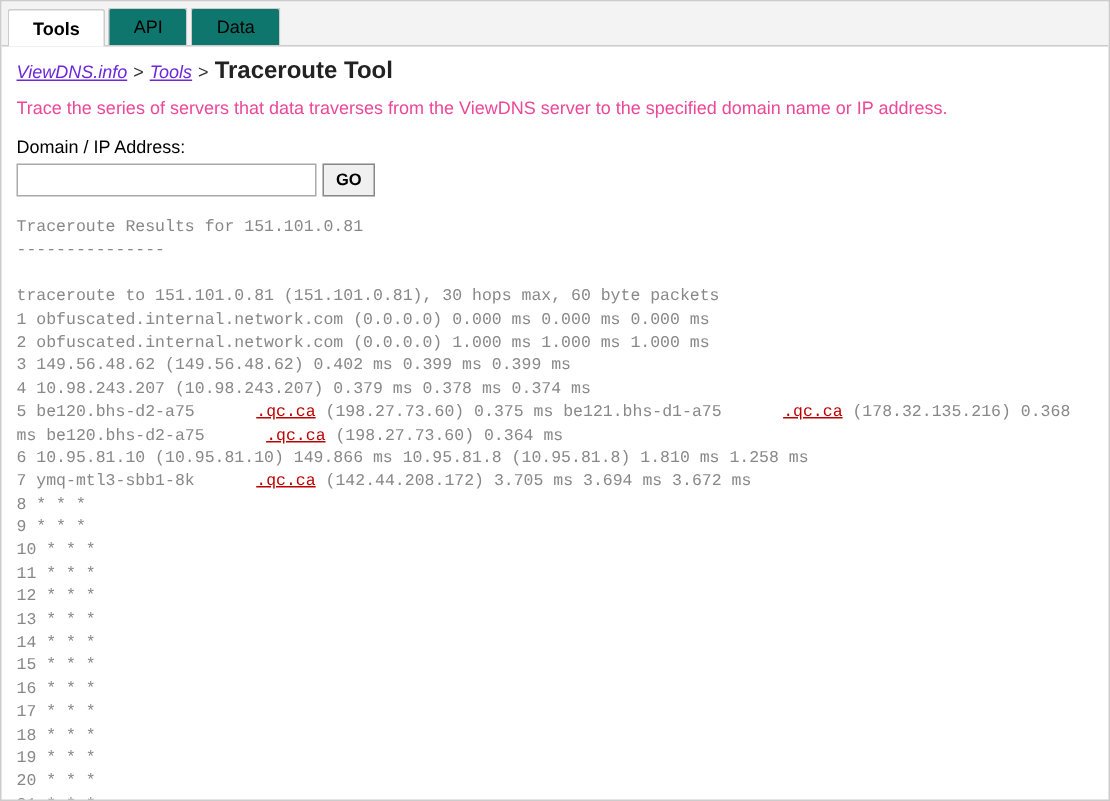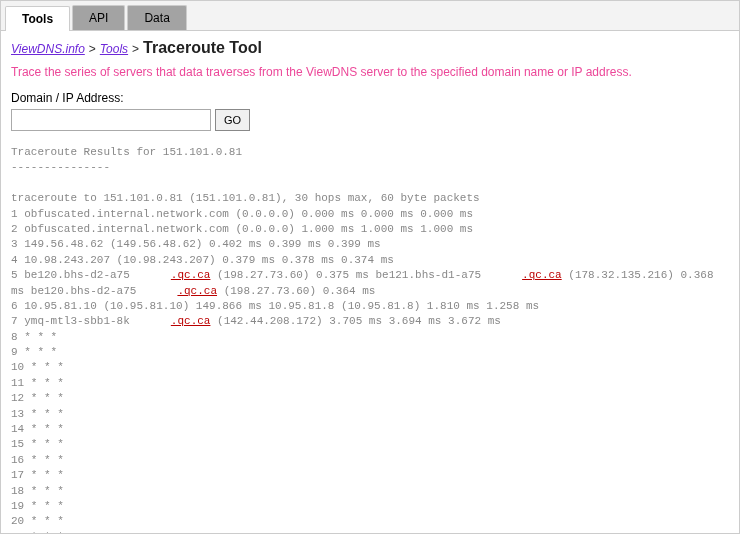--- a/index.html
+++ b/index.html
@@ -16,21 +16,21 @@
       display: flex;
       background: #f3f3f3;
       border-bottom: 1px solid #ccc;
       padding: 4px 4px 0 4px;
       gap: 2px;
     }
     .tab {
       padding: 5px 16px;
       border: 1px solid #ccc;
       border-bottom: none;
-      background: #a3a3a3;
+      background: #0f766e;
       cursor: pointer;
       font-size: 12px;
       border-radius: 2px 2px 0 0;
       position: relative;
     }
     .tab.active {
       background: #fff;
       font-weight: bold;
       top: 1px;
     }
@@ -77,20 +77,21 @@
       padding: 2px 4px;
       font-size: 12px;
     }
     .go-button {
       height: 22px;
       padding: 0 8px;
       border: 1px solid #888;
       background: #f0f0f0;
       cursor: pointer;
       font-size: 11px;
+      font-weight: bold;
     }
     .results {
       font-family: "Courier New", monospace;
       font-size: 11px;
       color: #888;
       line-height: 1.4;
       white-space: pre-wrap;
     }
     .results .qc {
       color: #b00;

